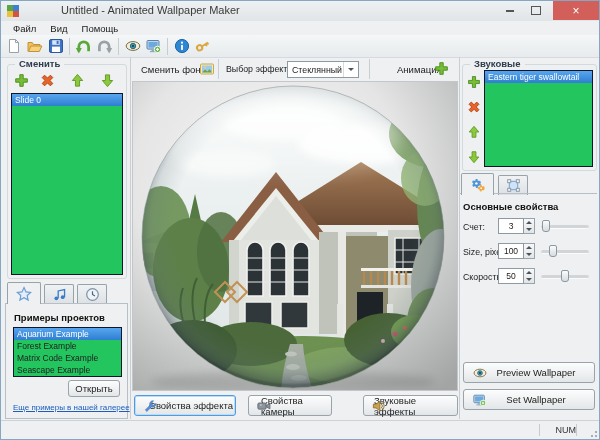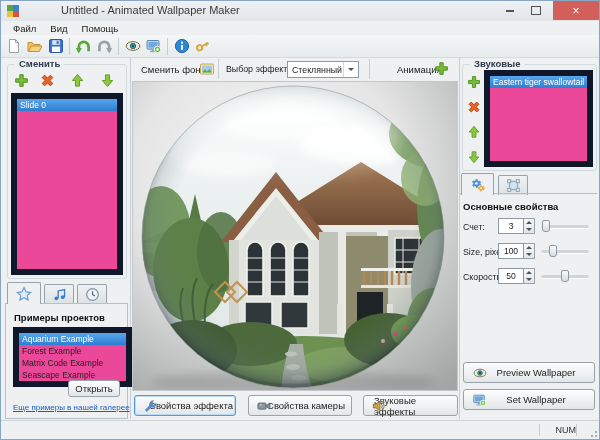--- a/index.html
+++ b/index.html
@@ -22,21 +22,21 @@
   .menuitem{padding:1px 6px;font-size:9.5px;color:#222}
   
   .toolbar{position:absolute;left:0;top:34px;right:0;height:22px;background:linear-gradient(#f4f6f7,#e8ebed);border-bottom:1px solid #d6dadd;display:flex;align-items:center;padding-left:2px}
   .tb-btn{width:21px;height:20px;display:flex;align-items:center;justify-content:center}
   .tb-sep{width:1px;height:17px;background:#c7ccd0;margin:0 3px}
   .vsep{width:1px;background:#c9ced2}
   
   .groupbox{position:absolute;border:1px solid #d3dade;border-radius:3px}
   .gb-label{position:absolute;top:-7px;left:7px;background:#eef0f1;padding:0 4px;font-weight:bold;font-size:9.5px;color:#2e3c4d;white-space:nowrap}
   
-  .listbox{position:absolute;background:#ec4899;border:6px solid #0f172a;overflow:hidden}
+  .listbox{position:absolute;background:#22c55e;border:1px solid #0f172a;overflow:hidden}
   .listrow{height:12px;line-height:12px;padding:0 3px;font-size:8.5px;color:#222;white-space:nowrap}
   .listrow.selected{background:linear-gradient(#58a6ee,#2e7ed2);color:#fff}
   
   .icon16{width:17px;height:17px;display:flex;align-items:center;justify-content:center}
   
   .btn{position:absolute;border:1px solid #9aa3aa;border-radius:3px;background:linear-gradient(#fcfdfd,#e3e6e8);display:flex;align-items:center;justify-content:center;font-size:9.5px;color:#222;box-sizing:border-box}
   .btn.focused{border-color:#4f9be2;box-shadow:0 0 0 1px #bcdcf5 inset}
   .btn .bicon{position:absolute;left:8px;top:50%;transform:translateY(-50%)}
   
   .tab{position:absolute;height:20px;border:1px solid #98a2aa;border-bottom:none;border-radius:2px 2px 0 0;background:linear-gradient(#f0f2f3,#dde1e4);display:flex;align-items:center;justify-content:center;box-sizing:border-box}
@@ -366,21 +366,21 @@
       <circle cx="160" cy="155" r="151" fill="none" stroke="#878e92" stroke-opacity="0.55"></circle>
     </svg>
   </div>
 
   <div class="btn focused" style="left:133px;top:394px;width:102px;height:21px">
     <svg class="bicon" width="14" height="14" viewBox="0 0 16 16">
         <path d="M12 2a3.8 3.8 0 0 0-4.1 5.2L2.6 12.5 4.4 14.3l5.3-5.3A3.8 3.8 0 0 0 14.9 4.9l-2.3 2.3-2-.5-.5-2z" fill="#5b8fd0" stroke="#3f6ea8" stroke-width="0.6"></path>
       </svg>
     <span style="margin-left:12px">Свойства эффекта</span>
   </div>
-  <div class="btn" style="left:247px;top:394px;width:104px;height:21px">
+  <div class="btn" style="left:247px;top:394px;width:84px;height:21px">
     <svg class="bicon" width="14" height="14" viewBox="0 0 16 16">
         <rect x="1" y="4.6" width="9.4" height="7" rx="1.4" fill="#8d969e" stroke="#5f6870"></rect>
         <path d="M10.6 7.4l4.2-2.2v6l-4.2-2.2z" fill="#8d969e" stroke="#5f6870"></path>
         <circle cx="4.4" cy="6.8" r="1" fill="#c6ccd2"></circle>
       </svg>
     <span style="margin-left:12px">Свойства камеры</span>
   </div>
   <div class="btn" style="left:362px;top:394px;width:95px;height:21px">
     <svg class="bicon" width="14" height="14" viewBox="0 0 16 16">
         <path d="M1.6 5.8v4.4h3L9 13.4V2.6L4.6 5.8z" fill="#c9a24b" stroke="#8f7030"></path>

